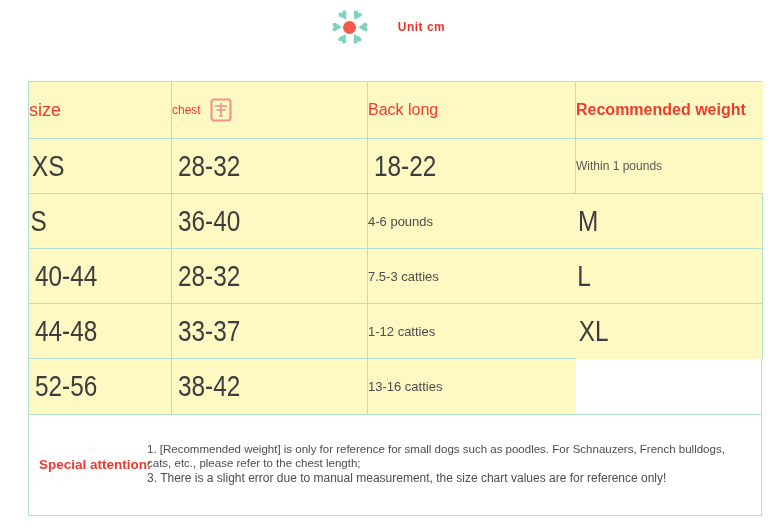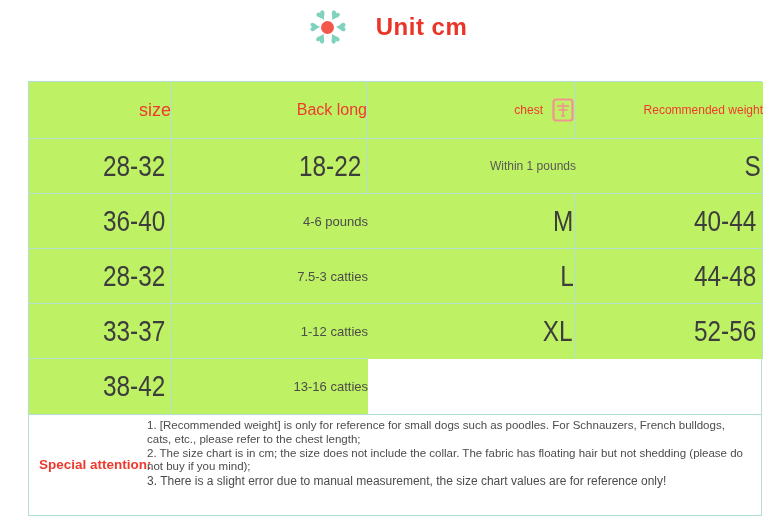--- a/index.html
+++ b/index.html
@@ -23,46 +23,46 @@
     position: absolute; left: 50%; top: 50%;
     width: 16px; height: 16px; margin: -8px 0 0 -8px;
     color: #7fd2bd; font-size: 17px; line-height: 16px; text-align: center;
   }
   .flower .core {
     position: absolute; left: 50%; top: 50%;
     width: 13px; height: 13px; margin: -6.5px 0 0 -6.5px;
     background: #f2584c; border-radius: 50%;
   }
   .unit-title {
-    color: #ea3428; font-size: 24px; font-weight: bold; letter-spacing: 0.5px;
+    color: #ea3428; font-size: 12px; font-weight: bold; letter-spacing: 0.5px;
   }
 
   
   .size-table {
     position: absolute; left: 28px; top: 81px;
     width: 734px;
     display: grid;
     grid-template-columns: 143px 196px 208px 187px;
     grid-template-rows: 57px 55px 55px 55px 55px 55px;
     border: 1px solid #b2e0cf;
   }
   .cell {
     border-right: 1px solid #b2e0cf;
     border-bottom: 1px solid #b2e0cf;
-    display: flex; align-items: center; justify-content: flex-end;
-    background: #bef264;
+    display: flex; align-items: center; justify-content: flex-start;
+    background: #fef9c3;
   }
   .cell.last-col { border-right: none; }
   .cell.last-row { border-bottom: none; }
 
   .hdr { color: #ef3b2e; }
   .hdr-size { font-size: 18px; }
   .hdr-chest { font-size: 12px; gap: 8px; }
   .hdr-back { font-size: 16px; }
-  .hdr-weight { font-size: 12px; font-weight: normal; }
+  .hdr-weight { font-size: 16px; font-weight: bold; }
 
   .stamp {
     display: inline-flex; align-items: center; justify-content: center;
     width: 24px; height: 26px;
   }
 
   .big-txt {
     color: #3d3d3d; font-size: 29px;
     transform: scaleX(0.84); white-space: nowrap;
   }
@@ -77,21 +77,21 @@
     display: flex; align-items: stretch;
   }
   .notes-label {
     width: 118px; display: flex; align-items: center;
     padding-left: 10px;
     color: #ee3a2e; font-size: 13.5px; font-weight: bold;
     white-space: nowrap;
   }
   .notes-list {
     flex: 1; display: flex; flex-direction: column;
-    justify-content: flex-start; padding: 6px 10px 6px 0;
+    justify-content: center; padding: 6px 10px 6px 0;
   }
   .note-line { color: #4c4c4c; font-size: 11.5px; line-height: 1.2; }
   .note-line.smaller { font-size: 12px; }
 </style>
 </head>
 <body>
 
 <div class="page">
 
   <div class="top-header">
@@ -104,40 +104,43 @@
       <span class="petal" style="transform: rotate(270deg) translateY(-13px);">♥</span>
       <span class="core"></span>
     </div>
     <div class="unit-title">Unit cm</div>
   </div>
 
   <div class="size-table">
 
     <div class="cell hdr hdr-size">
       <span>size</span>
-    </div>
-    <div class="cell hdr hdr-back">
-      <span>Back long</span>
     </div>
     <div class="cell hdr hdr-chest">
       <span>chest</span>
       <span class="stamp">
         <svg width="22" height="24" viewBox="0 0 22 24">
           <rect x="1.5" y="1.5" width="19" height="21" rx="2.5" fill="none" stroke="#f09490" stroke-width="2.2"></rect>
           <line x1="5" y1="8" x2="17" y2="8" stroke="#f09490" stroke-width="1.6"></line>
           <line x1="6.5" y1="12" x2="15.5" y2="12" stroke="#f09490" stroke-width="1.6"></line>
           <line x1="11" y1="5" x2="11" y2="18" stroke="#f09490" stroke-width="1.6"></line>
           <line x1="9" y1="18" x2="13" y2="18" stroke="#f09490" stroke-width="1.4"></line>
         </svg>
       </span>
     </div>
+    <div class="cell hdr hdr-back">
+      <span>Back long</span>
+    </div>
     <div class="cell hdr hdr-weight last-col">
       <span>Recommended weight</span>
     </div>
 
+    <div class="cell">
+        <span class="big-txt">XS</span>
+      </div>
     <div class="cell">
         <span class="big-txt">28-32</span>
       </div>
     <div class="cell">
         <span class="big-txt">18-22</span>
       </div>
     <div class="cell last-col">
         <span class="weight-txt small">Within 1 pounds</span>
       </div>
 
@@ -188,18 +191,17 @@
       </div>
     <div class="cell last-col last-row">
         <span class="weight-txt">13-16 catties</span>
       </div>
   </div>
 
   <div class="notes-box">
     <div class="notes-label">Special attention:</div>
     <div class="notes-list">
       <div class="note-line">1. [Recommended weight] is only for reference for small dogs such as poodles. For Schnauzers, French bulldogs, cats, etc., please refer to the chest length;</div>
-      <div class="note-line">2. The size chart is in cm; the size does not include the collar. The fabric has floating hair but not shedding (please do not buy if you mind);</div>
       <div class="note-line smaller">3. There is a slight error due to manual measurement, the size chart values are for reference only!</div>
     </div>
   </div>
 
 </div>
 
 </body></html>

